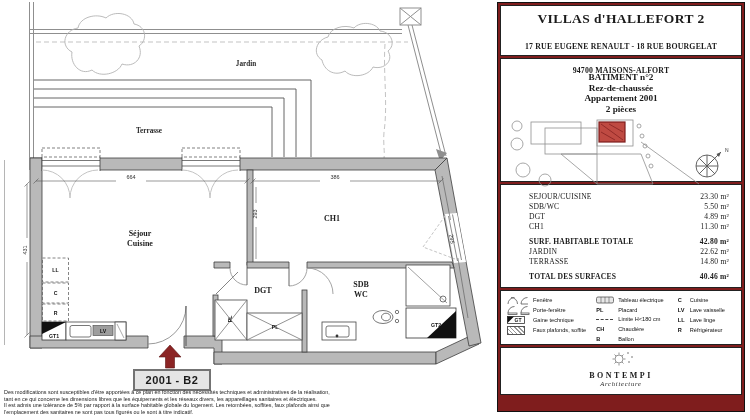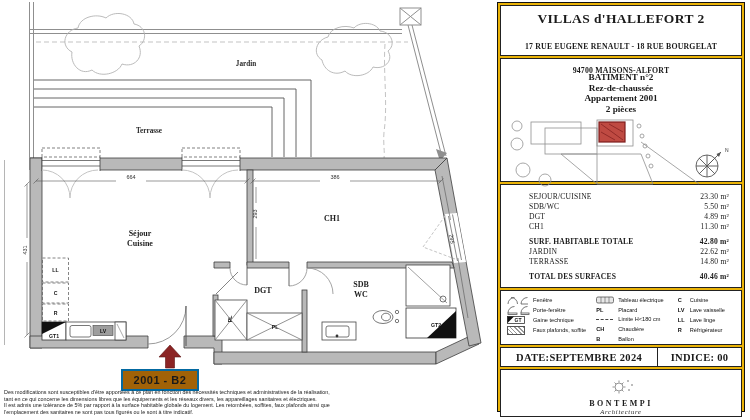--- a/index.html
+++ b/index.html
@@ -6,29 +6,29 @@
   body{width:750px;height:420px;position:relative;overflow:hidden;
        font-family:"Liberation Serif",serif;color:#1a1a1a;}
   svg text{user-select:none;}
   .plan-svg{position:absolute;left:0;top:0;}
   
   .rl{font:bold 8px "Liberation Serif",serif;fill:#1c1c1c;}
   .rlg{font:bold 7.2px "Liberation Serif",serif;fill:#2a2a2a;}
   .sm{font:bold 5.2px "Liberation Sans",sans-serif;fill:#111;}
   .dim{font:5.5px "Liberation Sans",sans-serif;fill:#333;}
   
-  .unit-box{position:absolute;left:121px;top:369px;width:74px;height:18px;
-    border:2px solid #0369a1;background:#a16207;display:flex;align-items:center;justify-content:center;
+  .unit-box{position:absolute;left:133px;top:369px;width:74px;height:18px;
+    border:2px solid #737373;background:#e5e5e5;display:flex;align-items:center;justify-content:center;
     font:bold 11px "Liberation Sans",sans-serif;letter-spacing:.5px;}
   
   .disclaimer{position:absolute;left:4px;top:389px;width:430px;
     font:5.4px/6.6px "Liberation Sans",sans-serif;color:#222;}
   
   .panel{position:absolute;left:497px;top:2px;width:248px;height:410px;
-    border:1.6px solid #111;background:#eab308;box-sizing:border-box;padding:2px;}
+    border:1.6px solid #111;background:#7f1d1d;box-sizing:border-box;padding:2px;}
   .sec{border:1px solid #222;box-sizing:border-box;margin-bottom:2px;background:#fff;}
   .sec:last-child{margin-bottom:0;}
   .sec-header{height:51px;text-align:center;padding-top:5px;}
   .t-title{font:bold 13.5px "Liberation Serif",serif;letter-spacing:.4px;}
   .t-city{font:bold 8.8px "Liberation Serif",serif;letter-spacing:.4px;}
   .t-addr{font:bold 7.8px "Liberation Serif",serif;letter-spacing:.2px;margin-top:15px;}
   .sec-building{height:124px;text-align:center;padding-top:13px;}
   .b-line{font:bold 9.2px "Liberation Serif",serif;line-height:10.5px;}
   .sec-surfaces{height:104px;padding:7px 12px 0 28px;}
   .srow{display:flex;justify-content:space-between;font:7.6px "Liberation Serif",serif;
@@ -45,21 +45,21 @@
   .lcol3 .li .sym{width:12px;}
   .ab{font:bold 5.6px "Liberation Sans",sans-serif;}
   .dashline{width:17px;border-top:1.2px dashed #444;}
   .hatchbox{width:16px;height:7px;border:1px solid #555;
     background:repeating-linear-gradient(45deg,#999 0 1px,transparent 1px 3px);}
   .sec-date{height:20px;display:flex;align-items:stretch;}
   .dcell{display:flex;align-items:center;justify-content:center;
          font:bold 10.5px "Liberation Serif",serif;letter-spacing:.3px;}
   .dcell.left{width:156px;border-right:1.2px solid #222;}
   .dcell.right{flex:1;}
-  .sec-logo{height:48px;text-align:center;padding-top:8px;}
+  .sec-logo{height:48px;text-align:center;padding-top:2px;}
   .logo-name{font:bold 8px "Liberation Serif",serif;letter-spacing:2.5px;margin-top:1px;}
   .logo-tag{font:italic 6.5px "Liberation Serif",serif;letter-spacing:.8px;}
 </style>
 </head>
 <body>
 
 <svg class="plan-svg" width="498" height="420" viewBox="0 0 498 420">
 
   <g stroke="#8f8f8f" fill="none" stroke-width="1">
     <line x1="29.5" y1="2" x2="29.5" y2="158"></line>
@@ -425,24 +425,20 @@
         <span class="sym ab">LL</span>
         <span class="lbl">Lave linge</span>
       </div>
       <div class="li">
         <span class="sym ab">R</span>
         <span class="lbl">Réfrigérateur</span>
       </div>
     </div>
   </div>
 
-  <div class="sec sec-date">
-    <div class="dcell left">DATE:SEPTEMBRE 2024</div>
-    <div class="dcell right">INDICE: 00</div>
-  </div>
 
   <div class="sec sec-logo">
     <svg width="28" height="16" viewBox="0 0 28 16">
       <g stroke="#666" fill="none" stroke-width="0.7">
         <circle cx="12" cy="9" r="4"></circle>
         <line x1="12" y1="2.5" x2="12" y2="4.5"></line>
           <line x1="12" y1="13.5" x2="12" y2="15.5"></line>
         <line x1="5.5" y1="9" x2="7.5" y2="9"></line>
           <line x1="16.5" y1="9" x2="18.5" y2="9"></line>
         <line x1="7.5" y1="4.5" x2="9" y2="6"></line>

